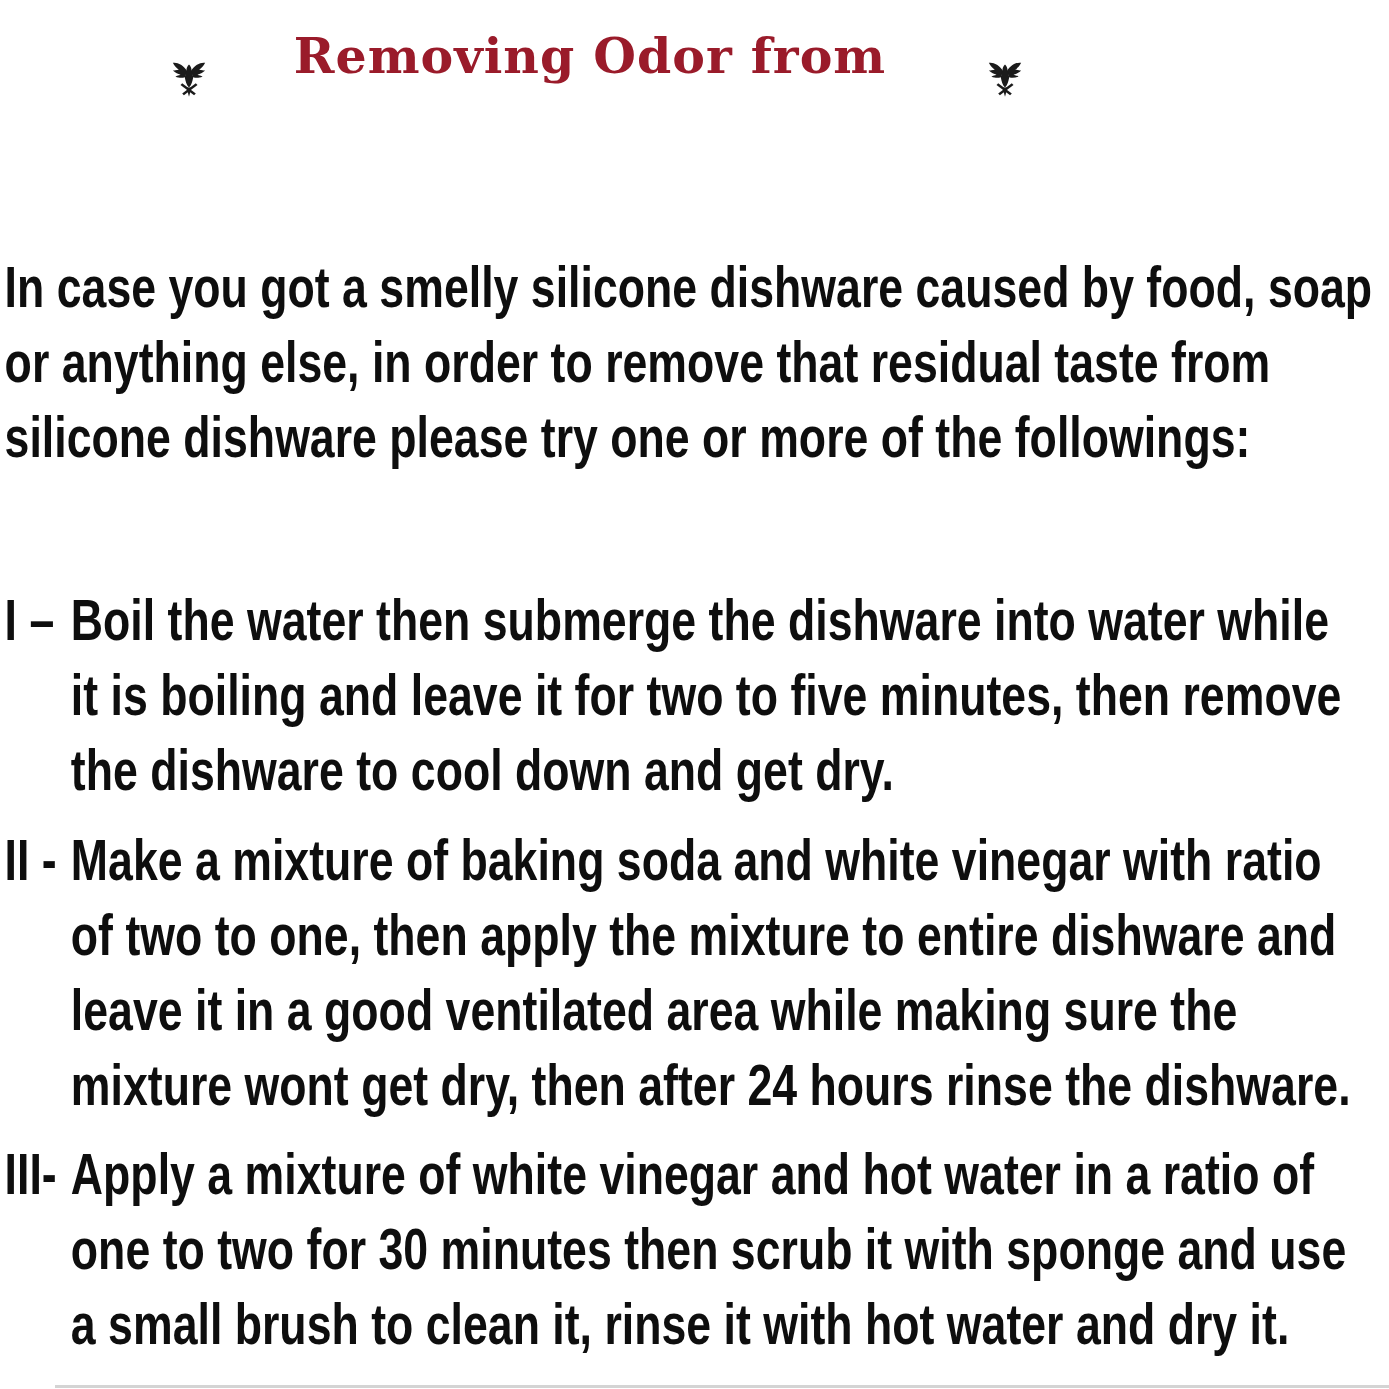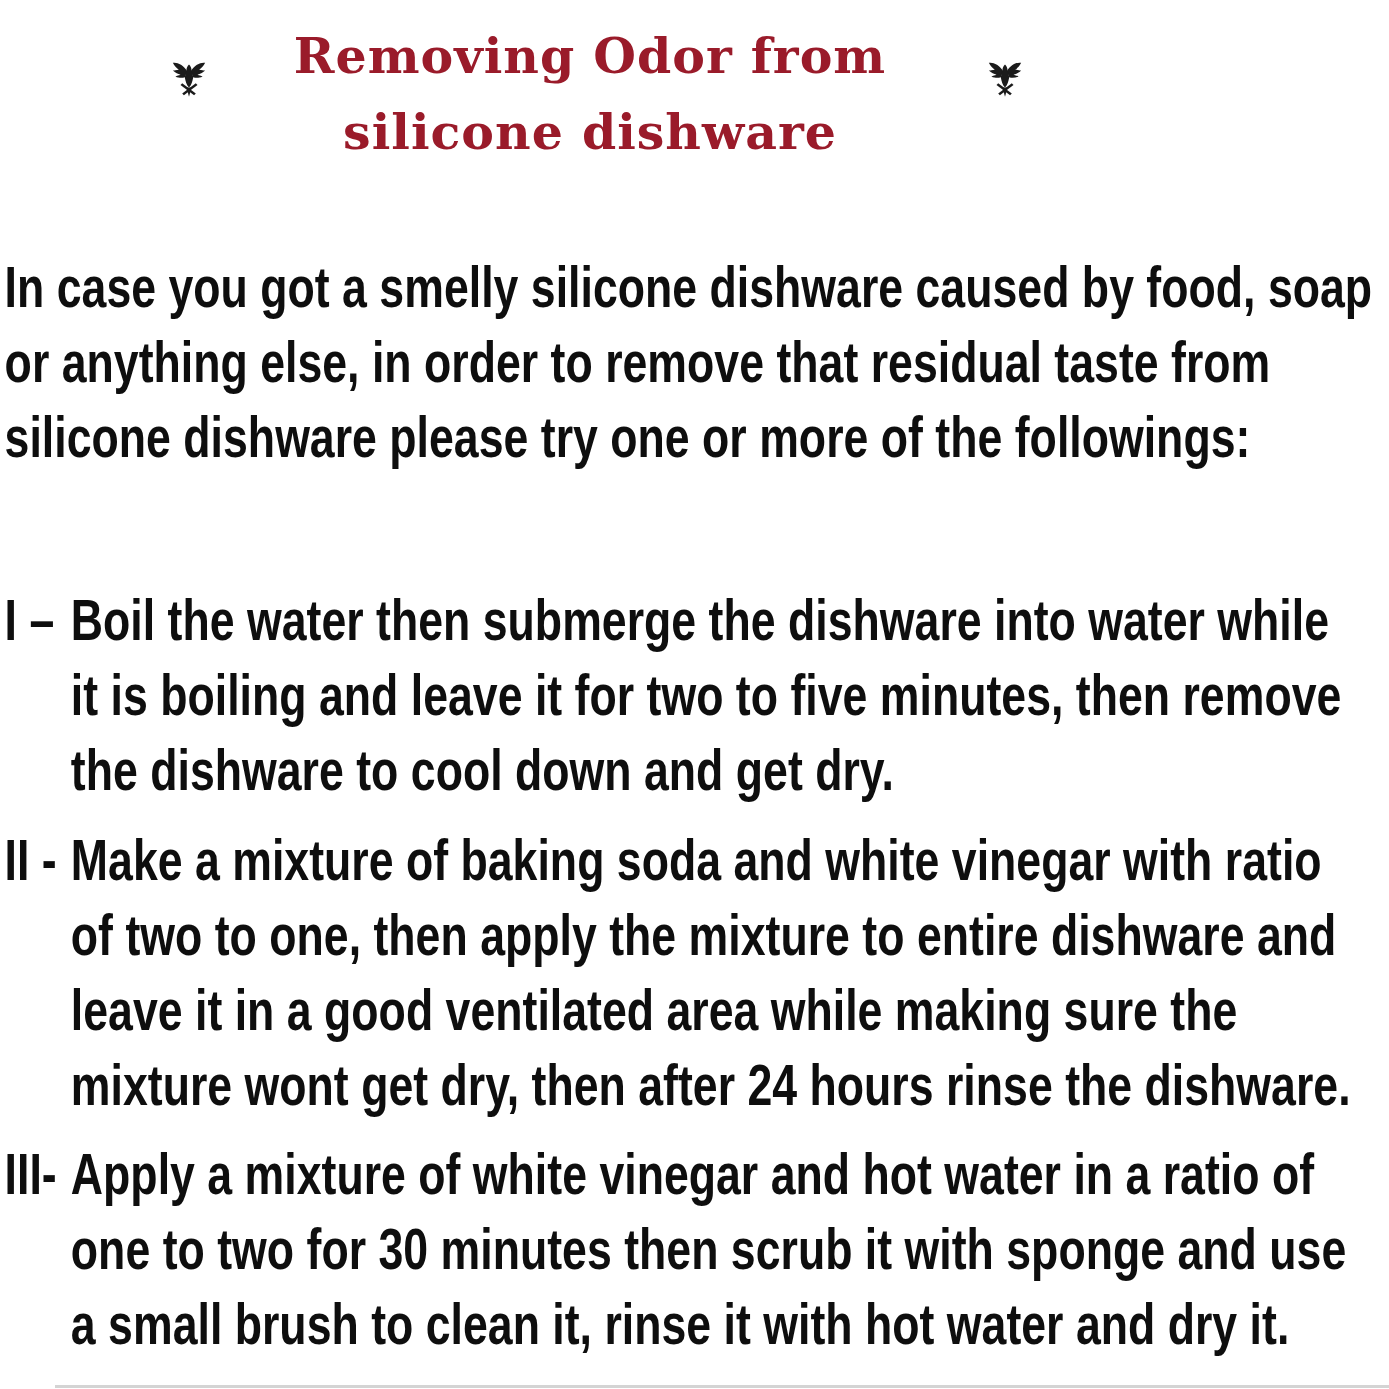--- a/index.html
+++ b/index.html
@@ -99,21 +99,20 @@
       <svg viewBox="0 0 40 46" xmlns="http://www.w3.org/2000/svg">
         <path d="M18 14 C13 6 6 3 1 4 C3 8 5 10 8 12 C5 12 3 13 1 13 C4 16 7 17 10 18 C8 19 6 19 4 20 C8 22 12 22 15 21 Z"></path>
         <path d="M22 14 C27 6 34 3 39 4 C37 8 35 10 32 12 C35 12 37 13 39 13 C36 16 33 17 30 18 C32 19 34 19 36 20 C32 22 28 22 25 21 Z"></path>
         <path d="M20 6 C18 8 17 10 17 13 L15 21 C16 26 17 30 20 33 C23 30 24 26 25 21 L23 13 C23 10 22 8 20 6 Z"></path>
         <path d="M12 28 L28 40 L26 42 L10 30 Z"></path>
         <path d="M28 28 L12 40 L14 42 L30 30 Z"></path>
         <path d="M17 33 L20 44 L23 33 Z"></path>
       </svg>
     </span>
     <div class="title-line">Removing Odor from</div>
-    <div class="title-line">silicone dishware</div>
     <span class="eagle eagle-right">
       <svg viewBox="0 0 40 46" xmlns="http://www.w3.org/2000/svg">
         <path d="M18 14 C13 6 6 3 1 4 C3 8 5 10 8 12 C5 12 3 13 1 13 C4 16 7 17 10 18 C8 19 6 19 4 20 C8 22 12 22 15 21 Z"></path>
         <path d="M22 14 C27 6 34 3 39 4 C37 8 35 10 32 12 C35 12 37 13 39 13 C36 16 33 17 30 18 C32 19 34 19 36 20 C32 22 28 22 25 21 Z"></path>
         <path d="M20 6 C18 8 17 10 17 13 L15 21 C16 26 17 30 20 33 C23 30 24 26 25 21 L23 13 C23 10 22 8 20 6 Z"></path>
         <path d="M12 28 L28 40 L26 42 L10 30 Z"></path>
         <path d="M28 28 L12 40 L14 42 L30 30 Z"></path>
         <path d="M17 33 L20 44 L23 33 Z"></path>
       </svg>
     </span>

